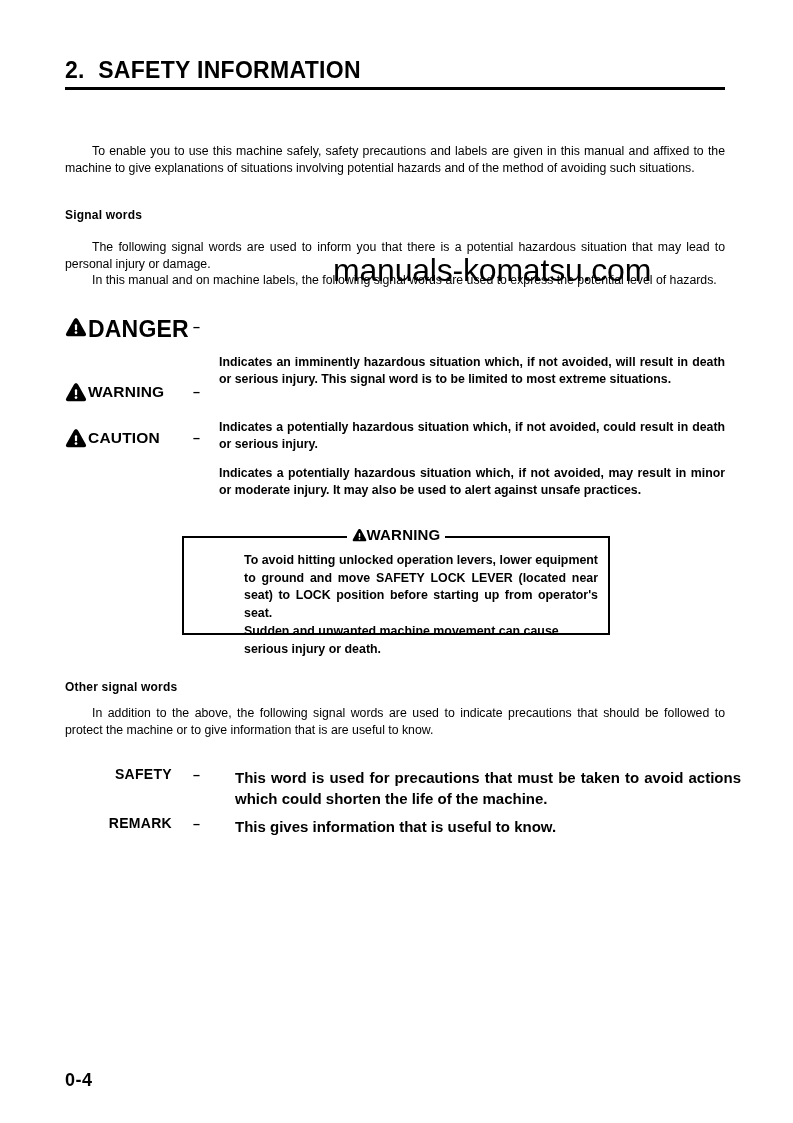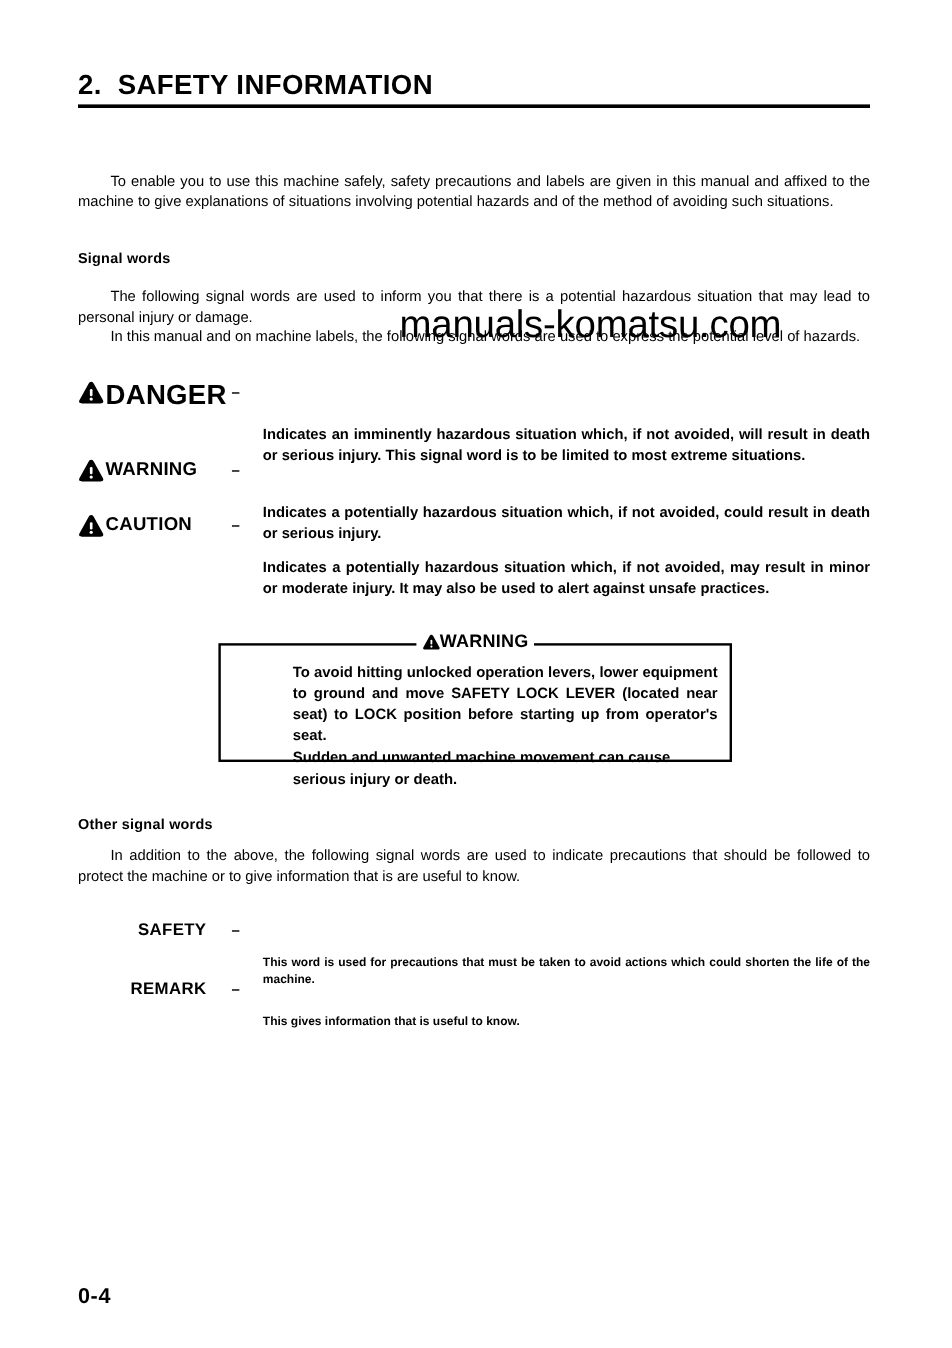--- a/index.html
+++ b/index.html
@@ -194,29 +194,28 @@
   }
   .other-dash {
     position: absolute;
     left: 128px;
     top: 2px;
     font-size: 12.5px;
     font-weight: bold;
   }
   .other-desc {
     position: absolute;
-    left: 154px;
+    left: 170px;
     top: 1px;
     width: 506px;
-    font-size: 10px;
+    font-size: 15px;
     font-weight: bold;
     line-height: 1.42;
     text-align: justify;
     text-justify: inter-word;
-    margin-top: 29px;
   }
   .other-desc.nojust { text-align: left; }
 
   
   .page-number {
     position: absolute;
     left: 65px;
     top: 1070px;
     font-size: 18px;
     font-weight: bold;

